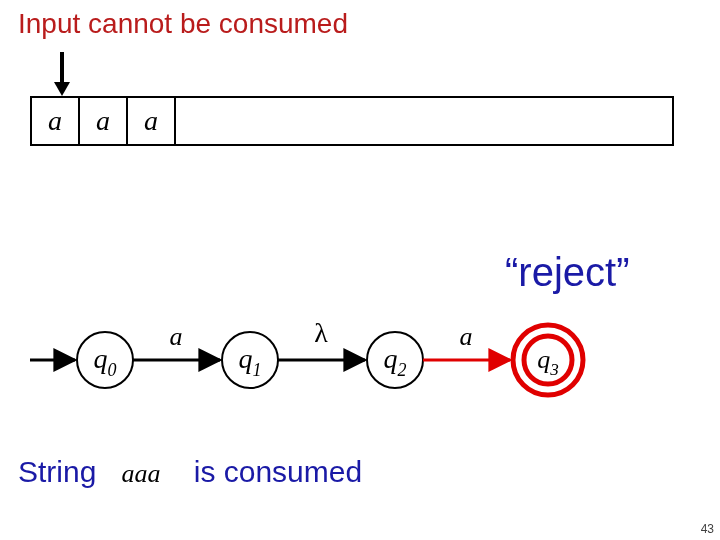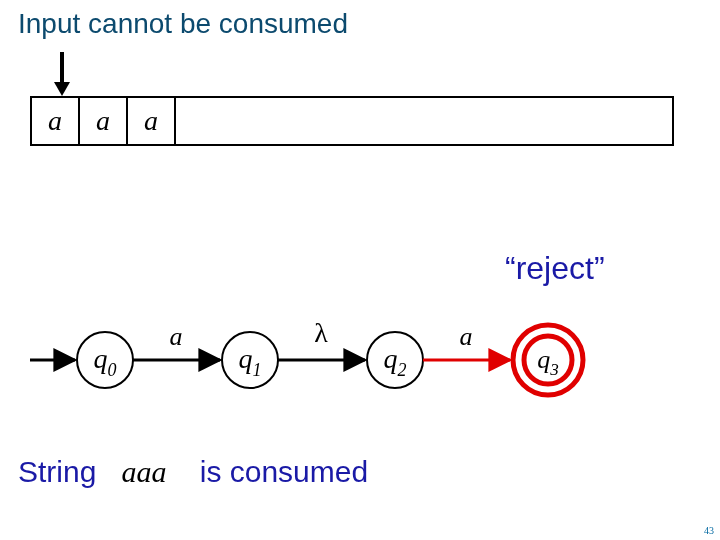--- a/index.html
+++ b/index.html
@@ -10,21 +10,21 @@
     background: #ffffff;
     font-family: "Comic Sans MS", "Comic Sans", cursive, sans-serif;
     position: relative;
     overflow: hidden;
   }
   .title {
     position: absolute;
     left: 18px;
     top: 8px;
     font-size: 28px;
-    color: #0c4a6e;
+    color: #b91c1c;
   }
   .arrow-down {
     position: absolute;
     left: 50px;
     top: 50px;
   }
   .tape {
     position: absolute;
     left: 30px;
     top: 96px;
@@ -43,50 +43,50 @@
     font-family: Georgia, 'Times New Roman', serif;
     font-style: italic;
     font-size: 28px;
     color: #000;
   }
   .cell:last-child { border-right: none; flex: 1; }
   .reject-label {
     position: absolute;
     left: 505px;
     top: 250px;
-    font-size: 32px;
+    font-size: 40px;
     color: #1a1aa6;
   }
   .fsm {
     position: absolute;
     left: 20px;
     top: 300px;
     width: 680px;
     height: 120px;
   }
   .bottom-line {
     position: absolute;
     left: 18px;
     top: 455px;
     font-size: 30px;
     color: #1a1aa6;
   }
   .aaa {
     font-family: Georgia, 'Times New Roman', serif;
     font-style: italic;
     color: #000;
-    font-size: 30px;
+    font-size: 26px;
   }
   .slide-num {
     position: absolute;
     right: 6px;
     bottom: 4px;
-    font-size: 10px;
-    color: #0369a1;
-    font-family: Liberation Serif, serif;
+    font-size: 12px;
+    color: #404040;
+    font-family: Liberation Sans, sans-serif;
   }
 </style>
 </head>
 <body>
 
 <div class="title">Input cannot be consumed</div>
 
 <svg class="arrow-down" width="24" height="46">
   <line x1="12" y1="2" x2="12" y2="36" stroke="#000" stroke-width="4"></line>
   <polygon points="4,32 20,32 12,46" fill="#000"></polygon>

